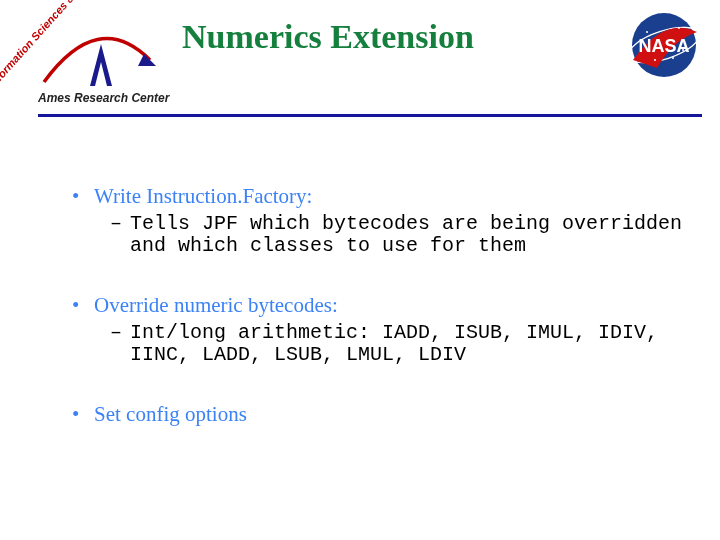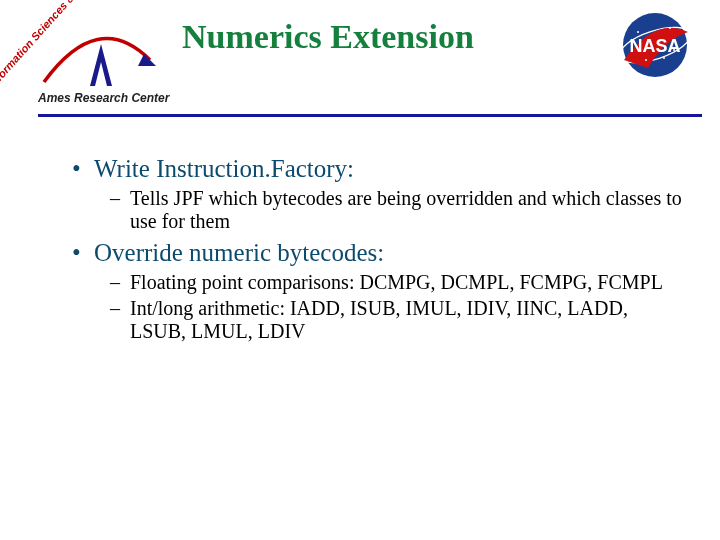--- a/index.html
+++ b/index.html
@@ -21,21 +21,21 @@
     top: 18px;
     left: 182px;
     font-size: 34px;
     font-weight: bold;
     color: #15803d;
     white-space: nowrap;
   }
   .nasa-logo {
     position: absolute;
     top: 10px;
-    right: 24px;
+    right: 15px;
     width: 82px;
     height: 70px;
   }
   .ames-logo {
     position: absolute;
     top: 26px;
     left: 38px;
     width: 150px;
     height: 80px;
   }
@@ -60,35 +60,36 @@
     height: 2.5px;
     background: #16169c;
   }
   .content {
     position: absolute;
     top: 155px;
     left: 72px;
     right: 36px;
   }
   .bullet-1 {
-    font-size: 25px;
-    color: #0c4a6e;
+    font-size: 21px;
+    color: #3b82f6;
     margin-bottom: 4px;
     position: relative;
     padding-left: 22px;
     line-height: 1.12;
+    margin-top: 30px;
   }
   .bullet-1::before {
     content: "•";
     position: absolute;
     left: 0;
     top: 0;
   }
   .bullet-2 {
-    font-family: Liberation Serif, serif;
+    font-family: Liberation Mono, monospace;
     font-size: 20px;
     color: #000;
     margin-bottom: 4px;
     position: relative;
     padding-left: 58px;
     line-height: 1.14;
   }
   .bullet-2::before {
     content: "–";
     position: absolute;
@@ -137,21 +138,21 @@
   </div>
   <div class="bullet-2">
     <span>Tells JPF which bytecodes are being overridden and which classes to use for them</span>
   </div>
   <div class="gap"></div>
 
   <div class="bullet-1">
     <span>Override numeric bytecodes:</span>
   </div>
   <div class="bullet-2">
-    <span>Floating point comparisons: DCMPG, DCMPL, FCMPG, FCMPL</span>
-  </div>
-  <div class="bullet-2">
     <span>Int/long arithmetic: IADD, ISUB, IMUL, IDIV, IINC, LADD, LSUB, LMUL, LDIV</span>
   </div>
   <div class="gap"></div>
 
+  <div class="bullet-1">
+    <span>Set config options</span>
+  </div>
 
 </div>
 
 </body></html>

